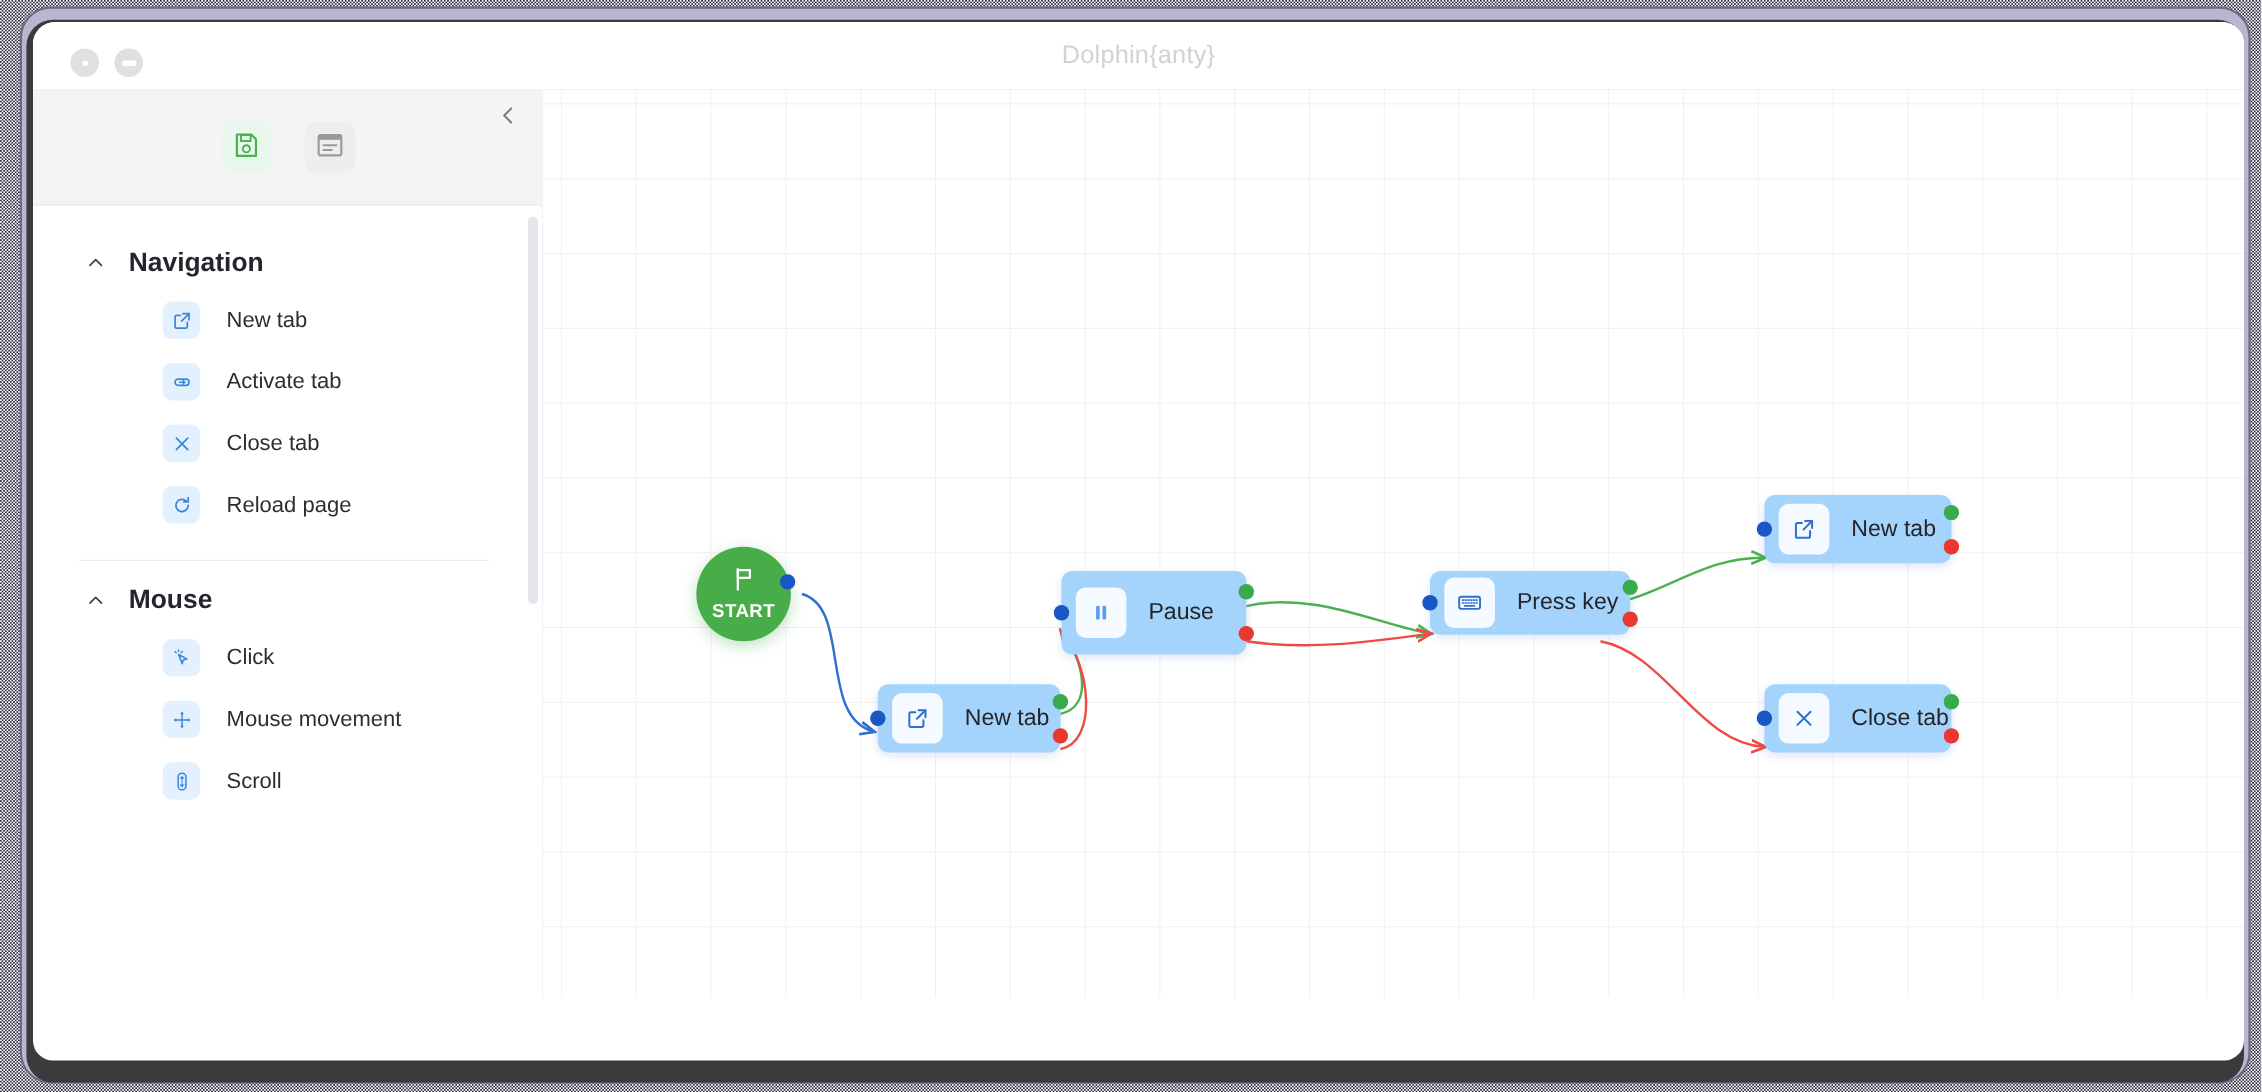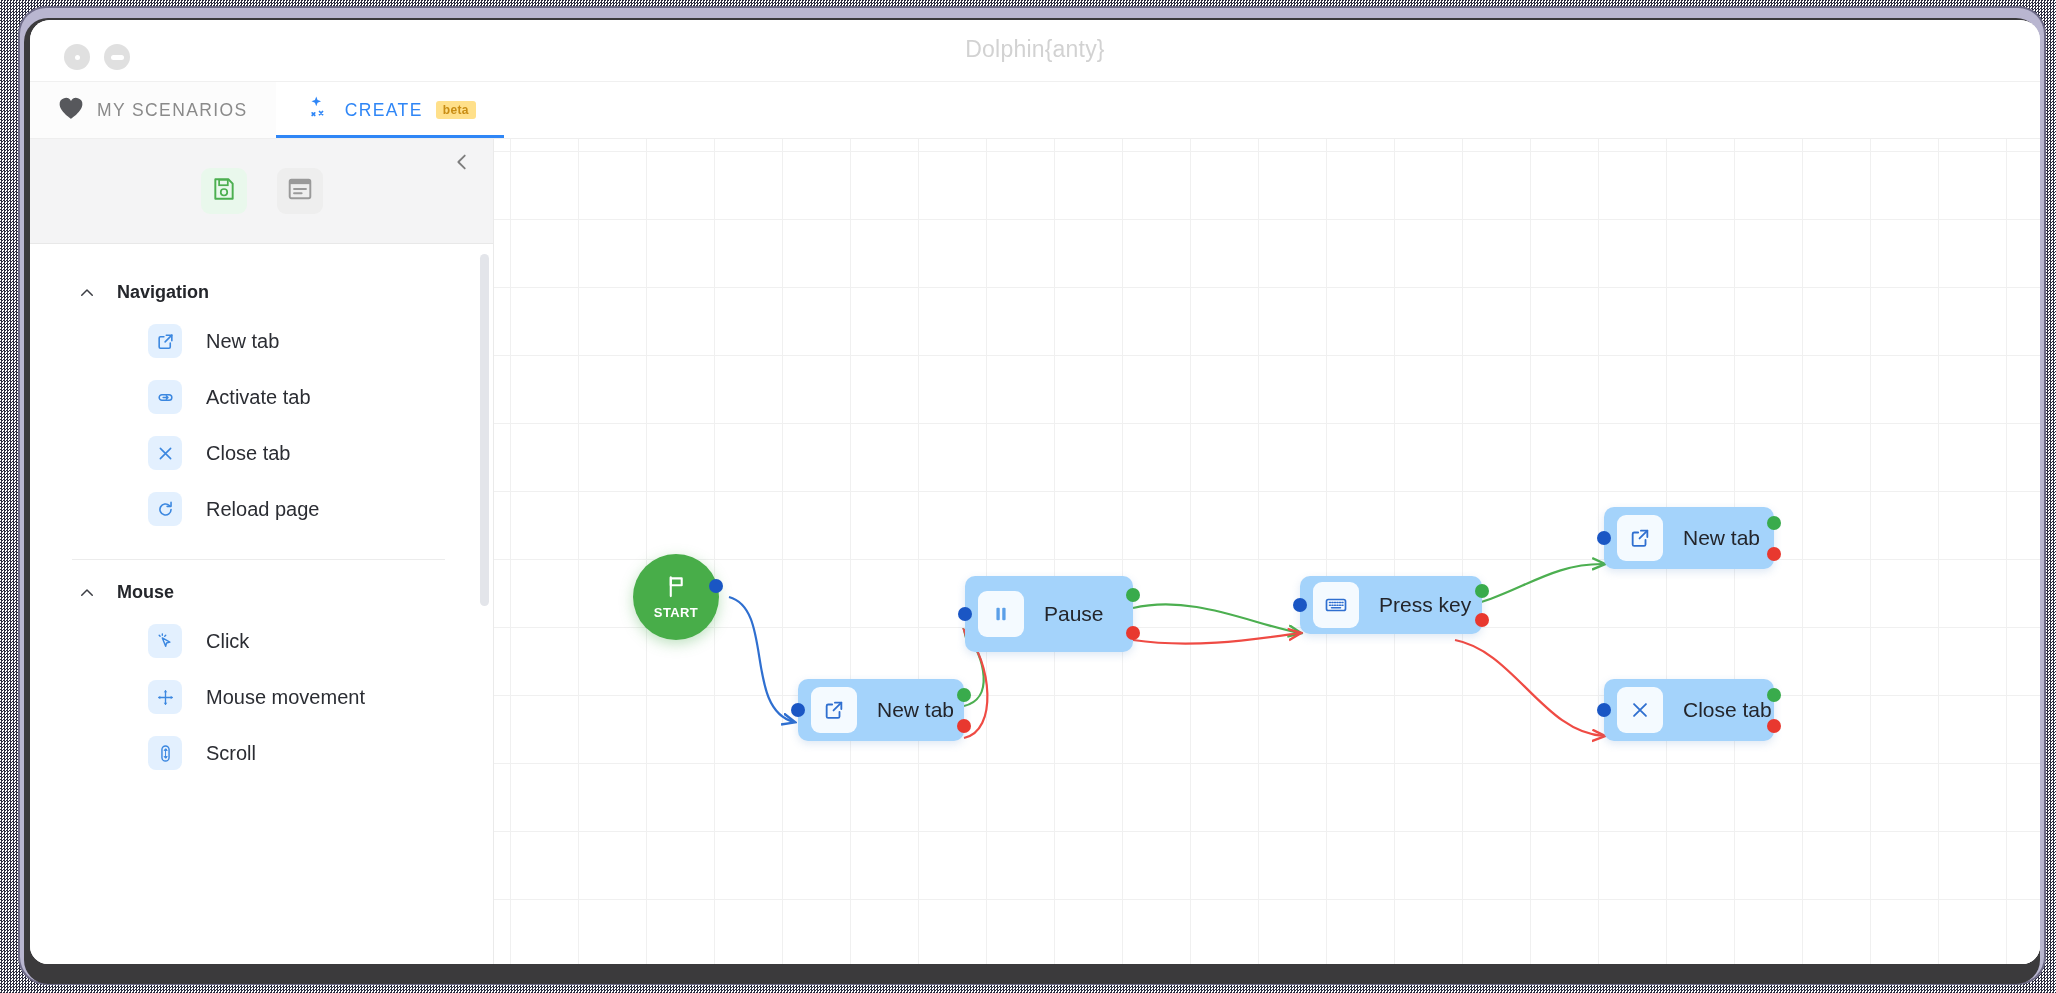--- a/index.html
+++ b/index.html
@@ -188,21 +188,21 @@
     align-items: center;
     gap: 21px;
     padding: 16px 0 10px 48px;
     cursor: pointer;
   }
   .sb-group-header .chev {
     width: 18px; height: 18px;
     display: flex; align-items: center; justify-content: center;
   }
   .sb-group-title {
-    font-size: 18px;
+    font-size: 24px;
     font-weight: 700;
     color: #24262b;
     text-align: center;
   }
   .sb-item {
     display: flex;
     align-items: center;
     gap: 24px;
     padding: 11px 0 11px 118px;
     cursor: pointer;
@@ -309,21 +309,21 @@
     box-shadow: 0 4px 14px rgba(70,170,75,0.35);
     display: flex;
     flex-direction: column;
     align-items: center;
     justify-content: center;
     gap: 2px;
     cursor: pointer;
   }
   #node-start .start-label {
     color: #ffffff;
-    font-size: 13px;
+    font-size: 17px;
     font-weight: 600;
     letter-spacing: 0.4px;
   }
   #node-start .port-in-start {
     position: absolute;
     width: 14px; height: 14px;
     border-radius: 50%;
     background: #1a56c4;
     right: -4px; top: 25px;
   }
@@ -341,41 +341,20 @@
     <div id="titlebar">
       <div class="win-btn" id="win-close">
         <span class="dot"></span>
       </div>
       <div class="win-btn" id="win-min">
         <span class="bar"></span>
       </div>
       <div id="window-title">Dolphin{anty}</div>
     </div>
 
-    <div id="tabstrip">
-      <div class="tab" id="tab-my-scenarios">
-        <span>
-          <svg width="26" height="24" viewBox="0 0 24 22">
-            <path d="M12 21C12 21 1.5 14.2 1.5 7.6A5.6 5.6 0 0 1 12 4.6 5.6 5.6 0 0 1 22.5 7.6C22.5 14.2 12 21 12 21Z" fill="#57585c"></path>
-          </svg>
-        </span>
-        <span class="tab-label">MY SCENARIOS</span>
-      </div>
-      <div class="tab" id="tab-create">
-        <span>
-          <svg width="28" height="28" viewBox="0 0 24 24">
-            <path d="M10.5 2.2l1.1 3.0 3.0 1.1-3.0 1.1-1.1 3.0-1.1-3.0-3.0-1.1 3.0-1.1z" fill="#2f86f6"></path>
-            <path d="M7.0 16.2l2.2 2.2M9.2 16.2l-2.2 2.2" stroke="#2f86f6" stroke-width="1.5" stroke-linecap="round"></path>
-            <path d="M13.3 15.0l2.6 2.6M15.9 15.0l-2.6 2.6" stroke="#2f86f6" stroke-width="1.5" stroke-linecap="round"></path>
-          </svg>
-        </span>
-        <span class="tab-label">CREATE</span>
-        <span class="beta-badge">beta</span>
-      </div>
-    </div>
 
     <div id="body-split">
 
       <div id="sidebar">
 
         <div id="sidebar-toolbar">
           <div id="collapse-btn">
             <span>
               <svg width="22" height="22" viewBox="0 0 24 24">
                 <path d="M15 5L8 12l7 7" fill="none" stroke="#7d7d7d" stroke-width="2" stroke-linecap="round" stroke-linejoin="round"></path>

